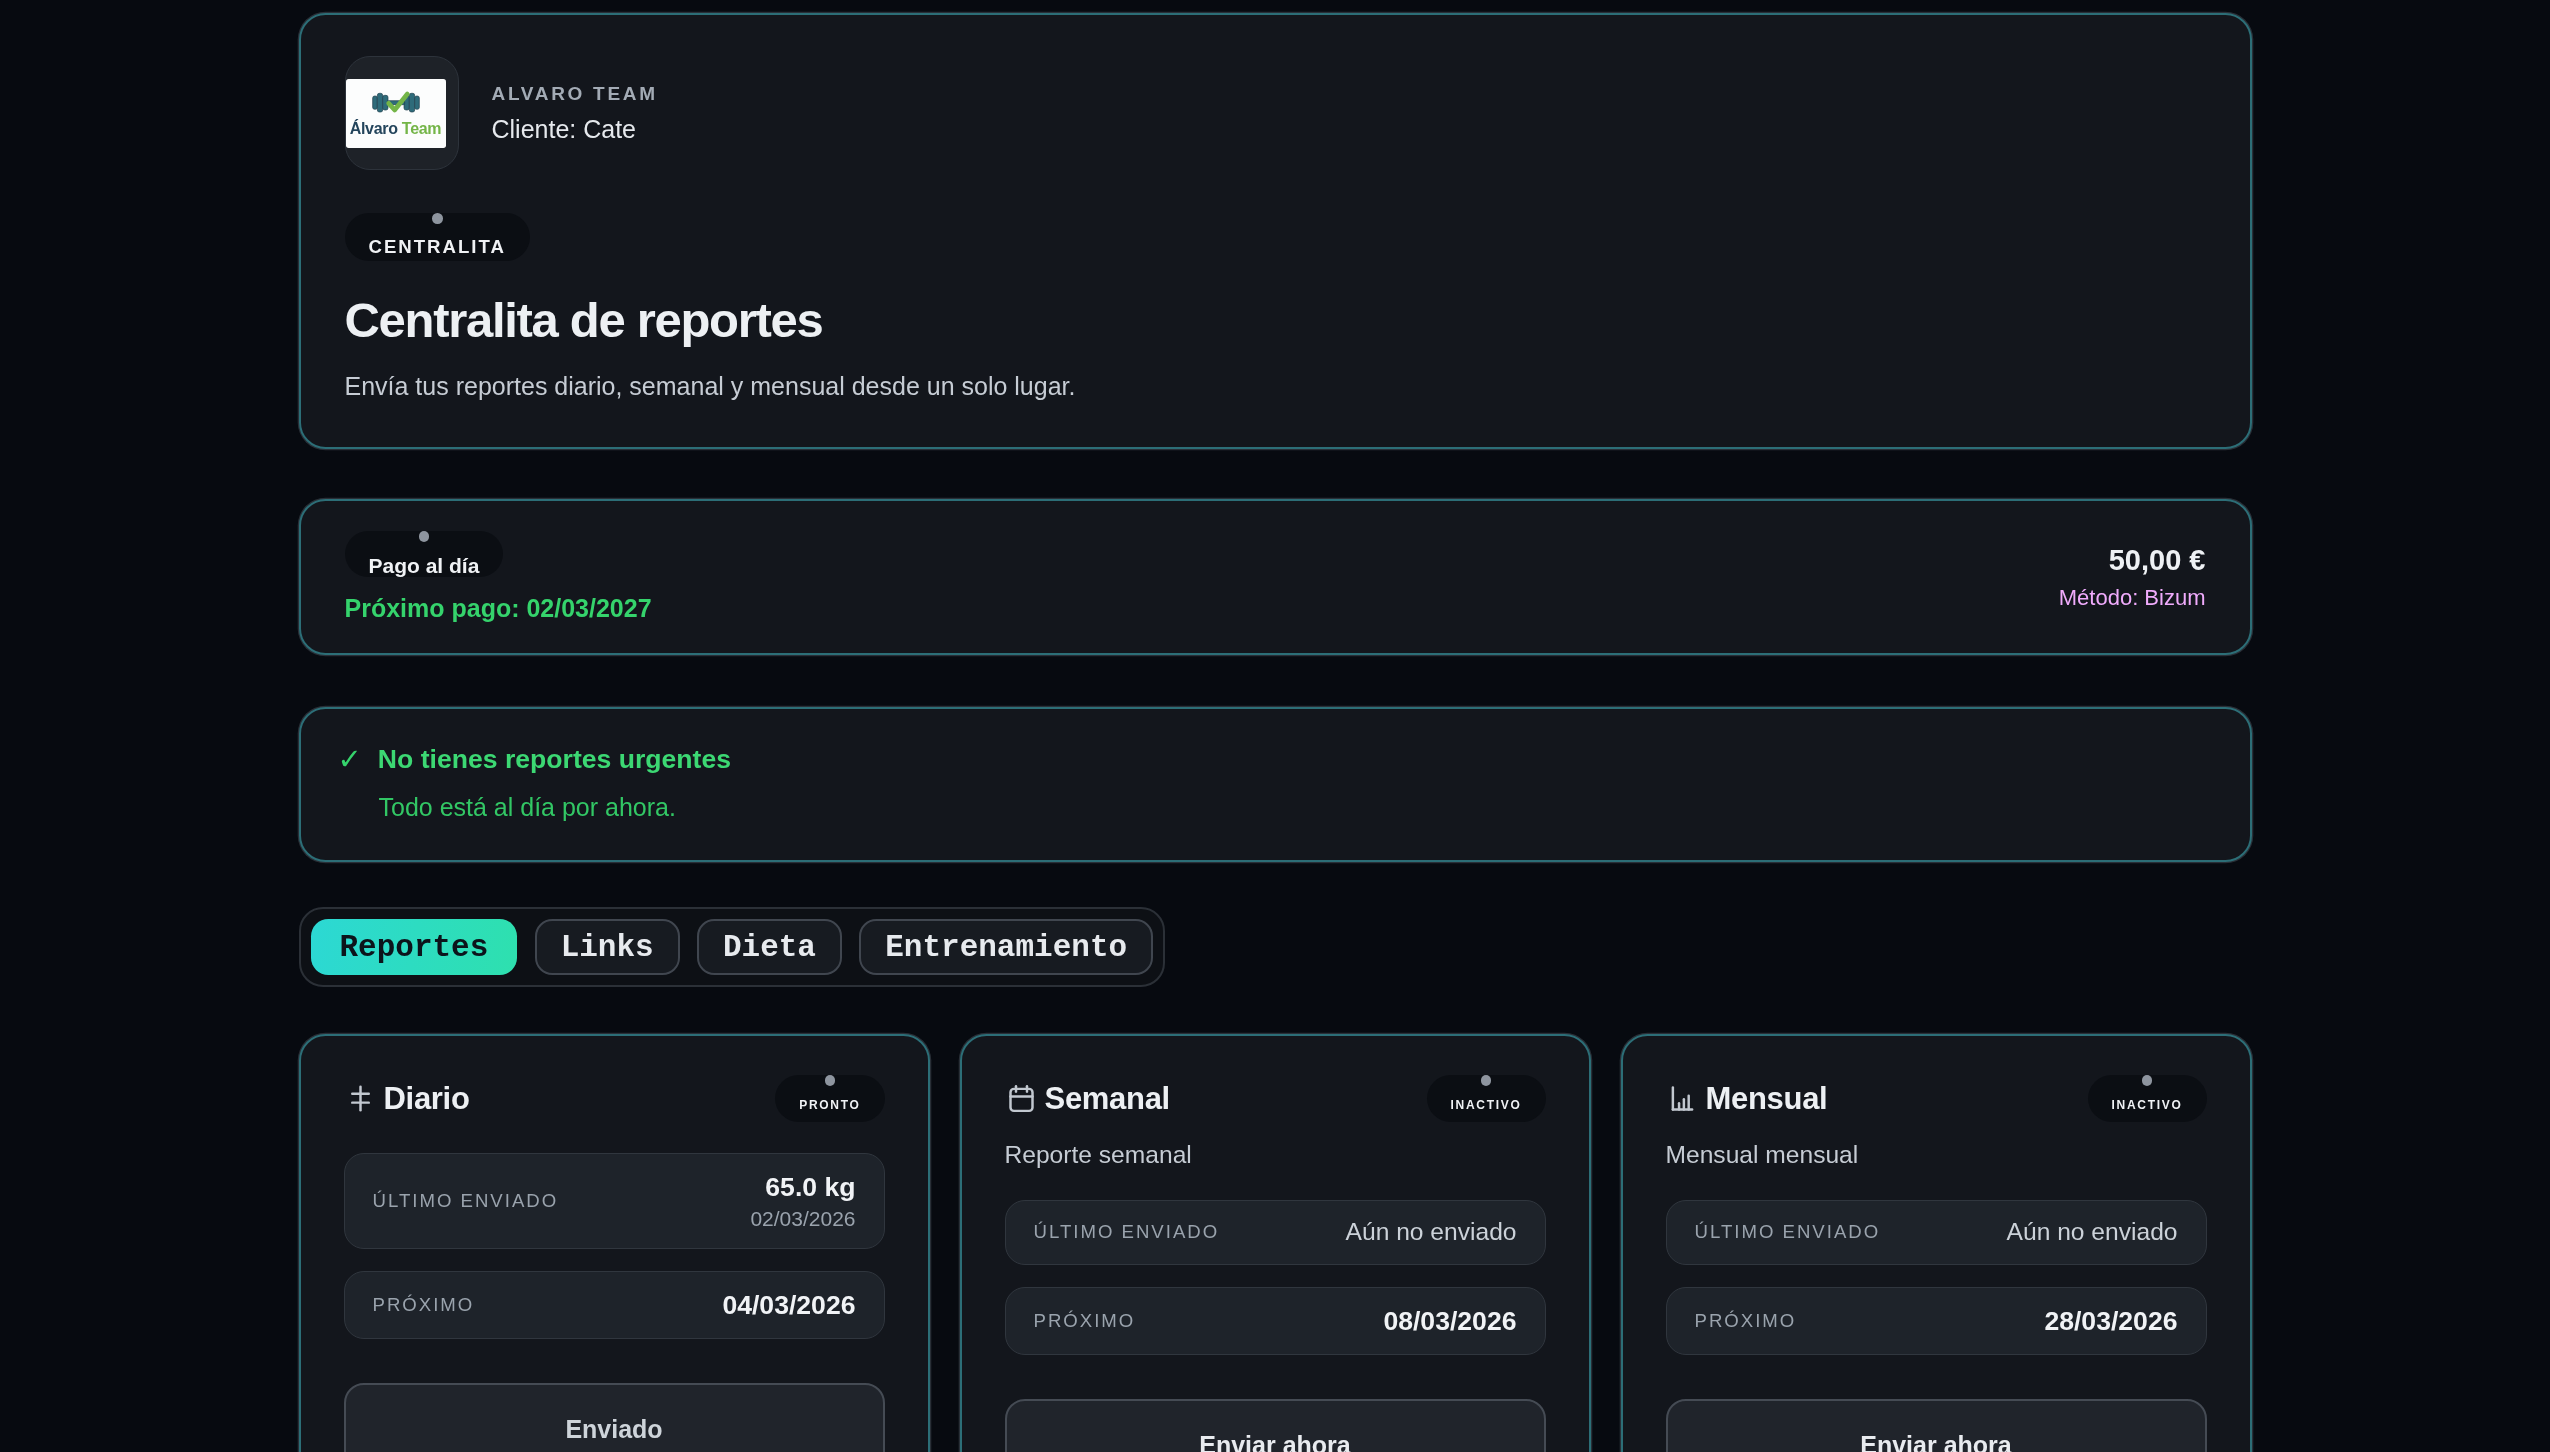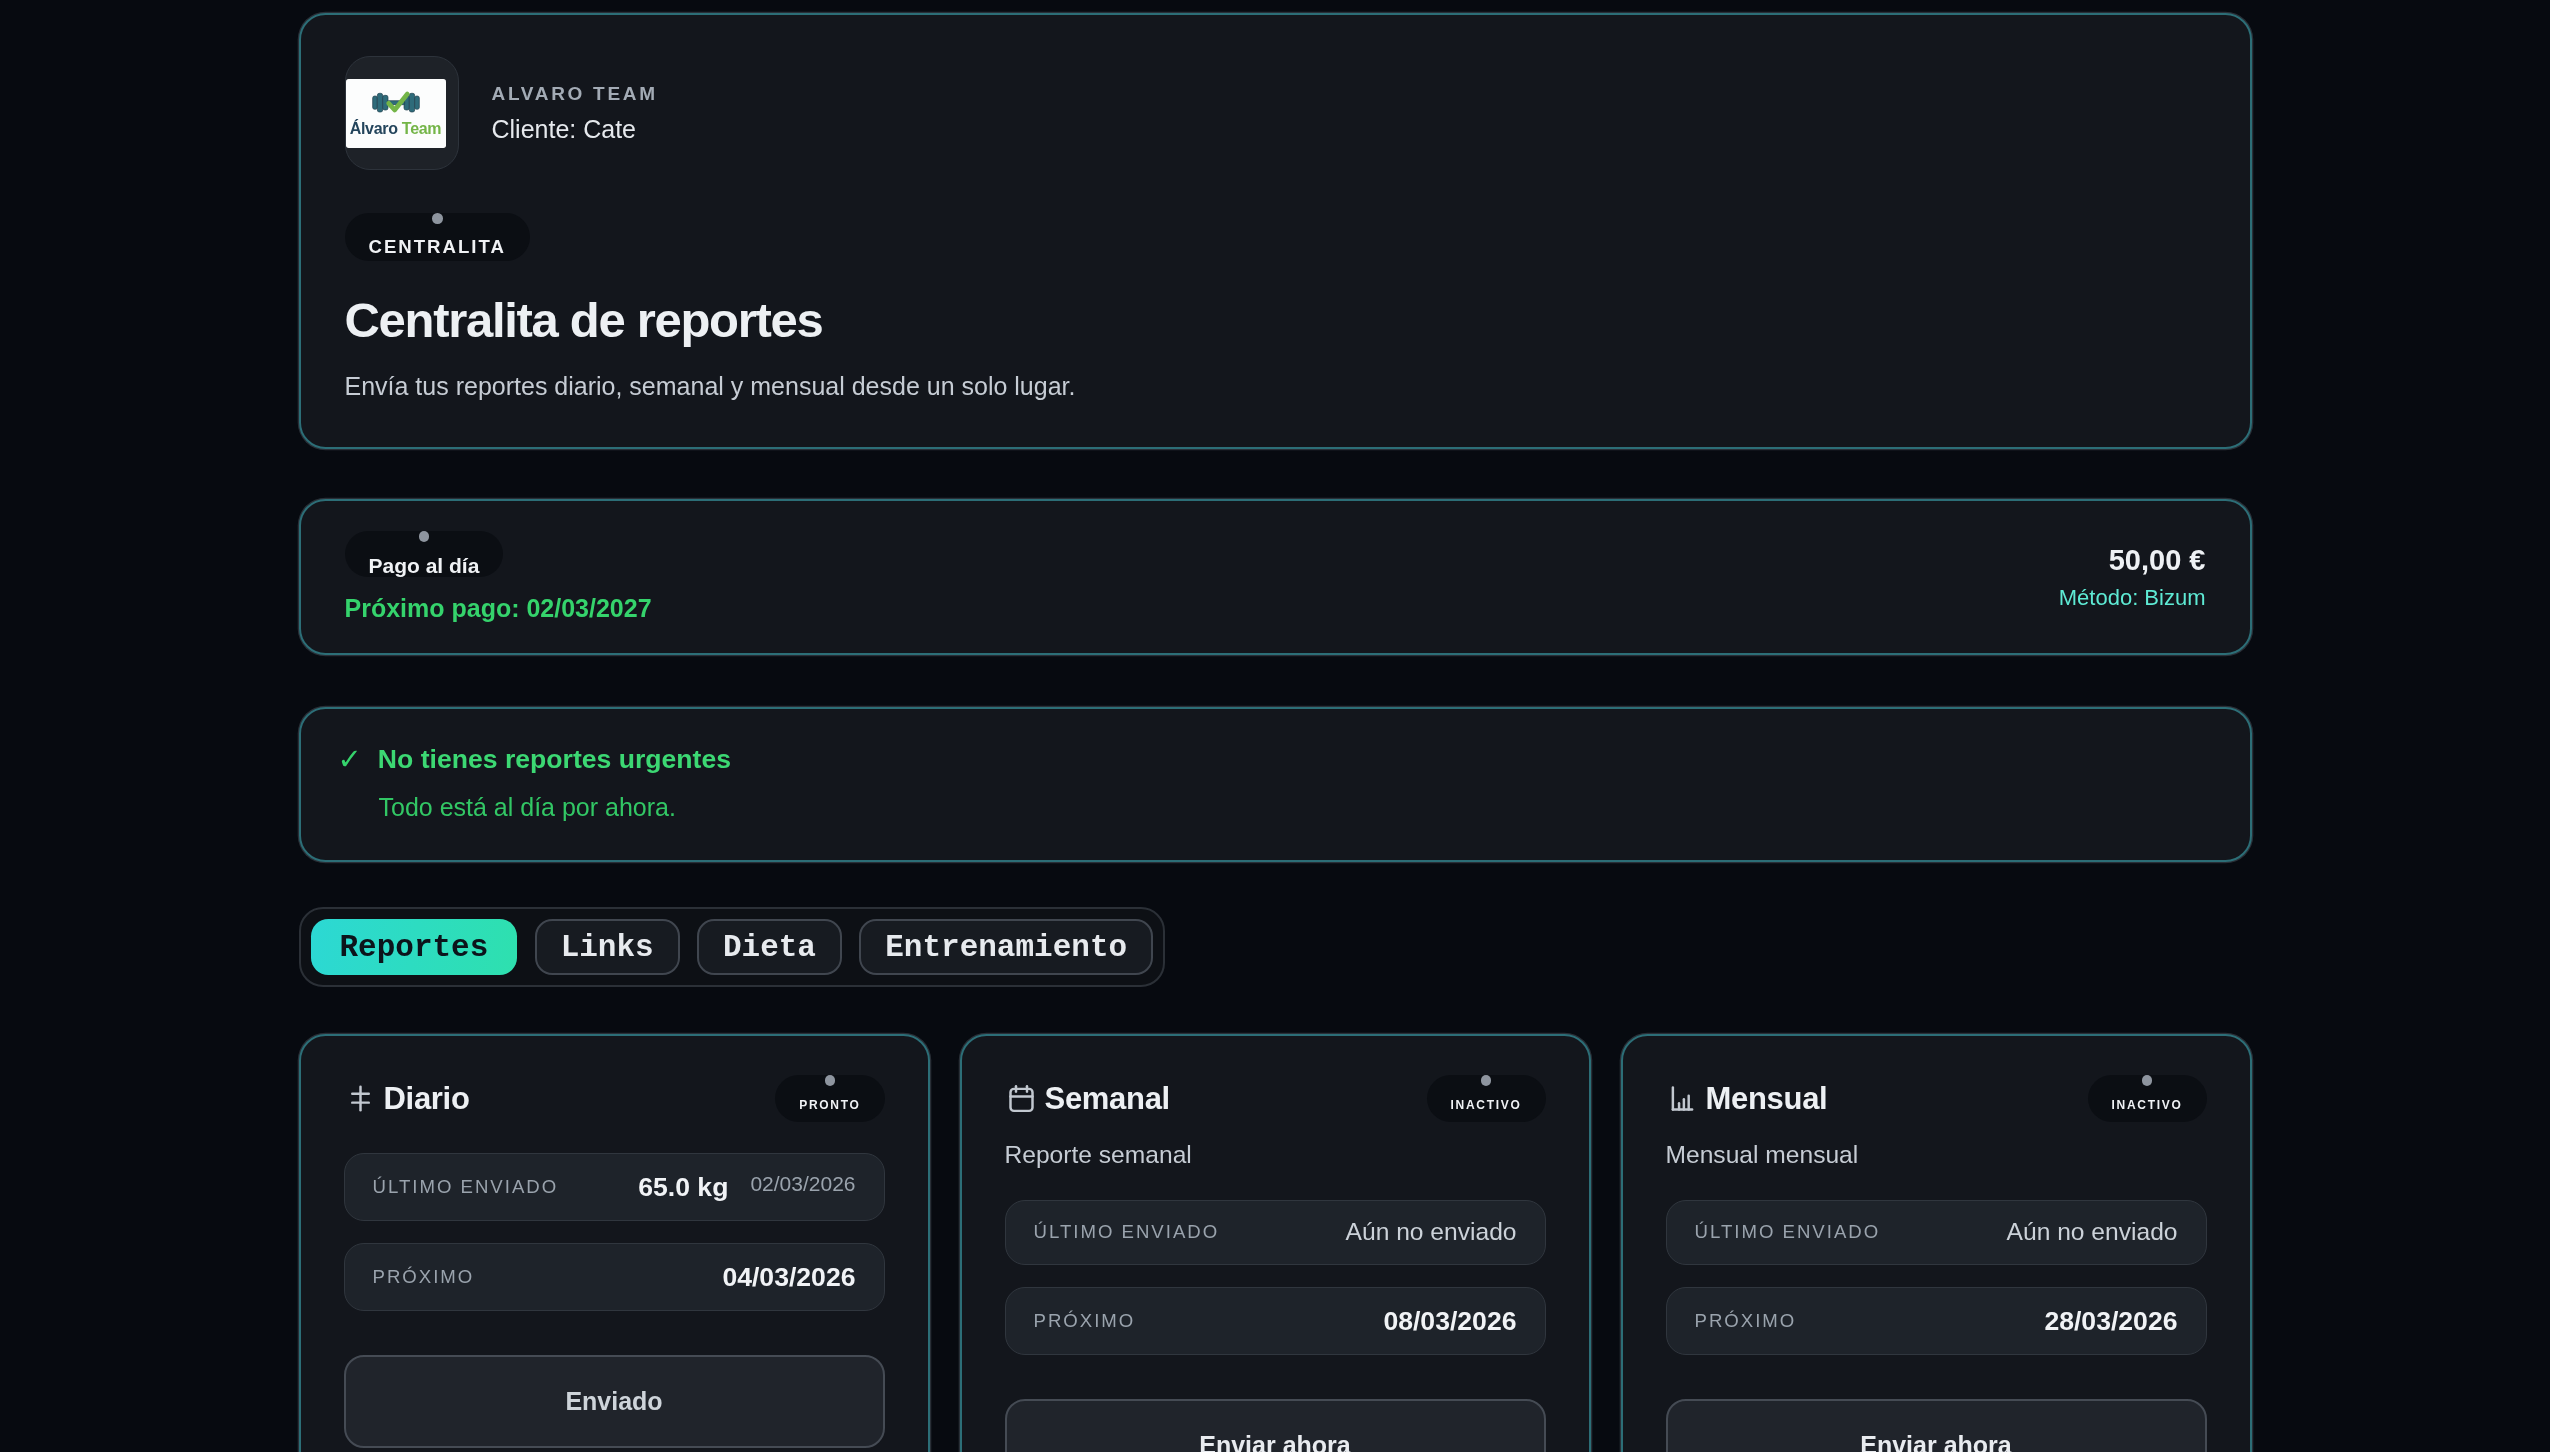--- a/index.html
+++ b/index.html
@@ -43,21 +43,21 @@
   .page-title{font-size:49px;font-weight:700;color:#edf0f3;letter-spacing:-1.3px;margin:31px 0 0;}
   .page-subtitle{font-size:25px;color:#c6ccd4;margin:24px 0 0;}
   
   .payment-card{
     margin-top:50px;height:156px;
     display:flex;justify-content:space-between;align-items:center;padding:8px 44px;
   }
   .next-payment{margin-top:17.3px;font-size:25px;font-weight:700;color:#35d36c;}
   .pay-right{text-align:right;}
   .amount{font-size:29px;font-weight:700;color:#eef1f4;}
-  .method{font-size:22px;color:#5eead4;margin-top:8px;}
+  .method{font-size:22px;color:#f0abfc;margin-top:8px;}
   
   .alert-card{margin-top:52px;height:155px;padding:35px 37px;}
   .alert-row{display:flex;align-items:center;gap:16px;}
   .check{color:#35d36c;font-size:29px;line-height:1;}
   .alert-title{font-size:26.6px;font-weight:700;color:#3cd873;}
   .alert-sub{font-size:25px;color:#32c765;margin-top:17.3px;margin-left:41px;}
   
   .tabs{
     margin-top:45px;display:inline-flex;gap:17.3px;
     background:#0d1015;border:2px solid #2b3037;border-radius:24px;padding:10px;
@@ -80,21 +80,21 @@
   .rc-icon{display:flex;align-items:center;}
   .badge-status{font-size:12px;height:47px;letter-spacing:1.7px;}
   .rc-sub{font-size:24.6px;color:#c6ccd4;margin:18.6px 0 0;}
   .rows{margin-top:31px;display:flex;flex-direction:column;gap:22.6px;}
   .row{
     background:#1e232a;border:1.3px solid #30363e;border-radius:20px;
     padding:17.3px 28px;display:flex;justify-content:space-between;align-items:center;
     min-height:65px;box-sizing:border-box;
   }
   .row-label{font-size:18.6px;letter-spacing:2px;color:#9aa3ad;font-weight:500;text-transform:uppercase;}
-  .row-right{text-align:right;display:flex;flex-direction:row;gap:22px;}
+  .row-right{text-align:right;display:flex;flex-direction:column;gap:4px;}
   .row-value{font-size:26.6px;font-weight:700;color:#f1f3f6;text-align:right;}
   .row-value.muted{font-weight:400;color:#ccd2d9;font-size:24.6px;}
   .row-value-sub{font-size:21px;color:#9aa3ad;font-weight:400;}
   .rc-button{
     margin-top:44px;width:100%;height:93px;cursor:pointer;
     background:#20242b;border:2px solid #454b54;border-radius:20px;
     font-family:"Liberation Sans",sans-serif;font-size:25px;font-weight:700;color:#e8ebef;
   }
   .rc-button.sent{color:#ced4da;}
   svg.icon{stroke:#c2c8d0;stroke-width:1.8;fill:none;stroke-linecap:round;stroke-linejoin:round;}

